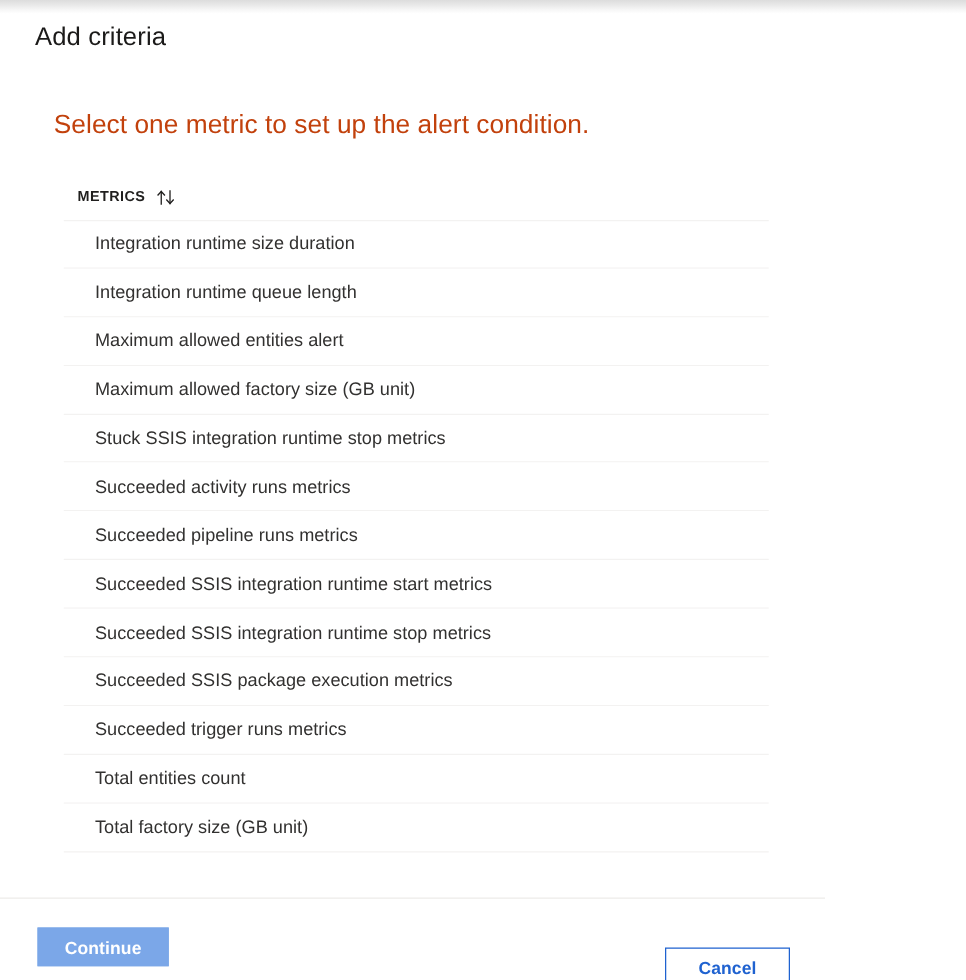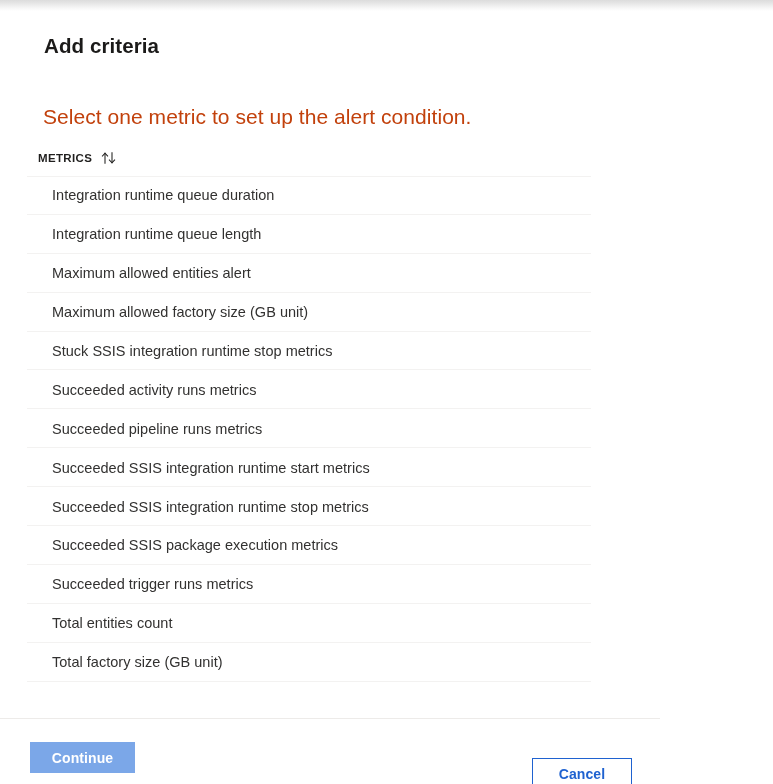--- a/index.html
+++ b/index.html
@@ -34,44 +34,45 @@
     height: 784px;
     box-sizing: border-box;
   }
 
   .panel-head {
     padding: 0 28px;
   }
 
   .page-title {
     font-size: 20.5px;
-    font-weight: 700;
+    font-weight: 400;
     color: #1b1a19;
     letter-spacing: 0.1px;
-    margin: 16px;
+    margin: 0;
     padding-top: 16px;
     line-height: 28px;
   }
 
   .page-subtitle {
     font-size: 21px;
     font-weight: 300;
     color: #c2410c;
     margin: 15px;
     padding-top: 27px;
     line-height: 28px;
     letter-spacing: 0.05px;
   }
 
   
   .list-section {
     position: absolute;
     top: 143px;
     left: 0;
     width: 629px;
+    padding-left: 24px;
   }
 
   .column-header {
     display: flex;
     align-items: center;
     gap: 9px;
     padding-left: 38px;
     height: 30px;
   }
 
@@ -227,21 +228,21 @@
             <polyline points="8.4,9 11,11.8 13.6,9"></polyline>
           </g>
         </svg>
       </span>
     </div>
 
     <div class="rows-wrap">
       <div class="rows">
 
         <div class="metric-row">
-          <span class="metric-label">Integration runtime queue duration</span>
+          <span class="metric-label">Integration runtime size duration</span>
         </div>
         <div class="metric-row">
           <span class="metric-label">Integration runtime queue length</span>
         </div>
         <div class="metric-row">
           <span class="metric-label">Maximum allowed entities alert</span>
         </div>
         <div class="metric-row">
           <span class="metric-label">Maximum allowed factory size (GB unit)</span>
         </div>

